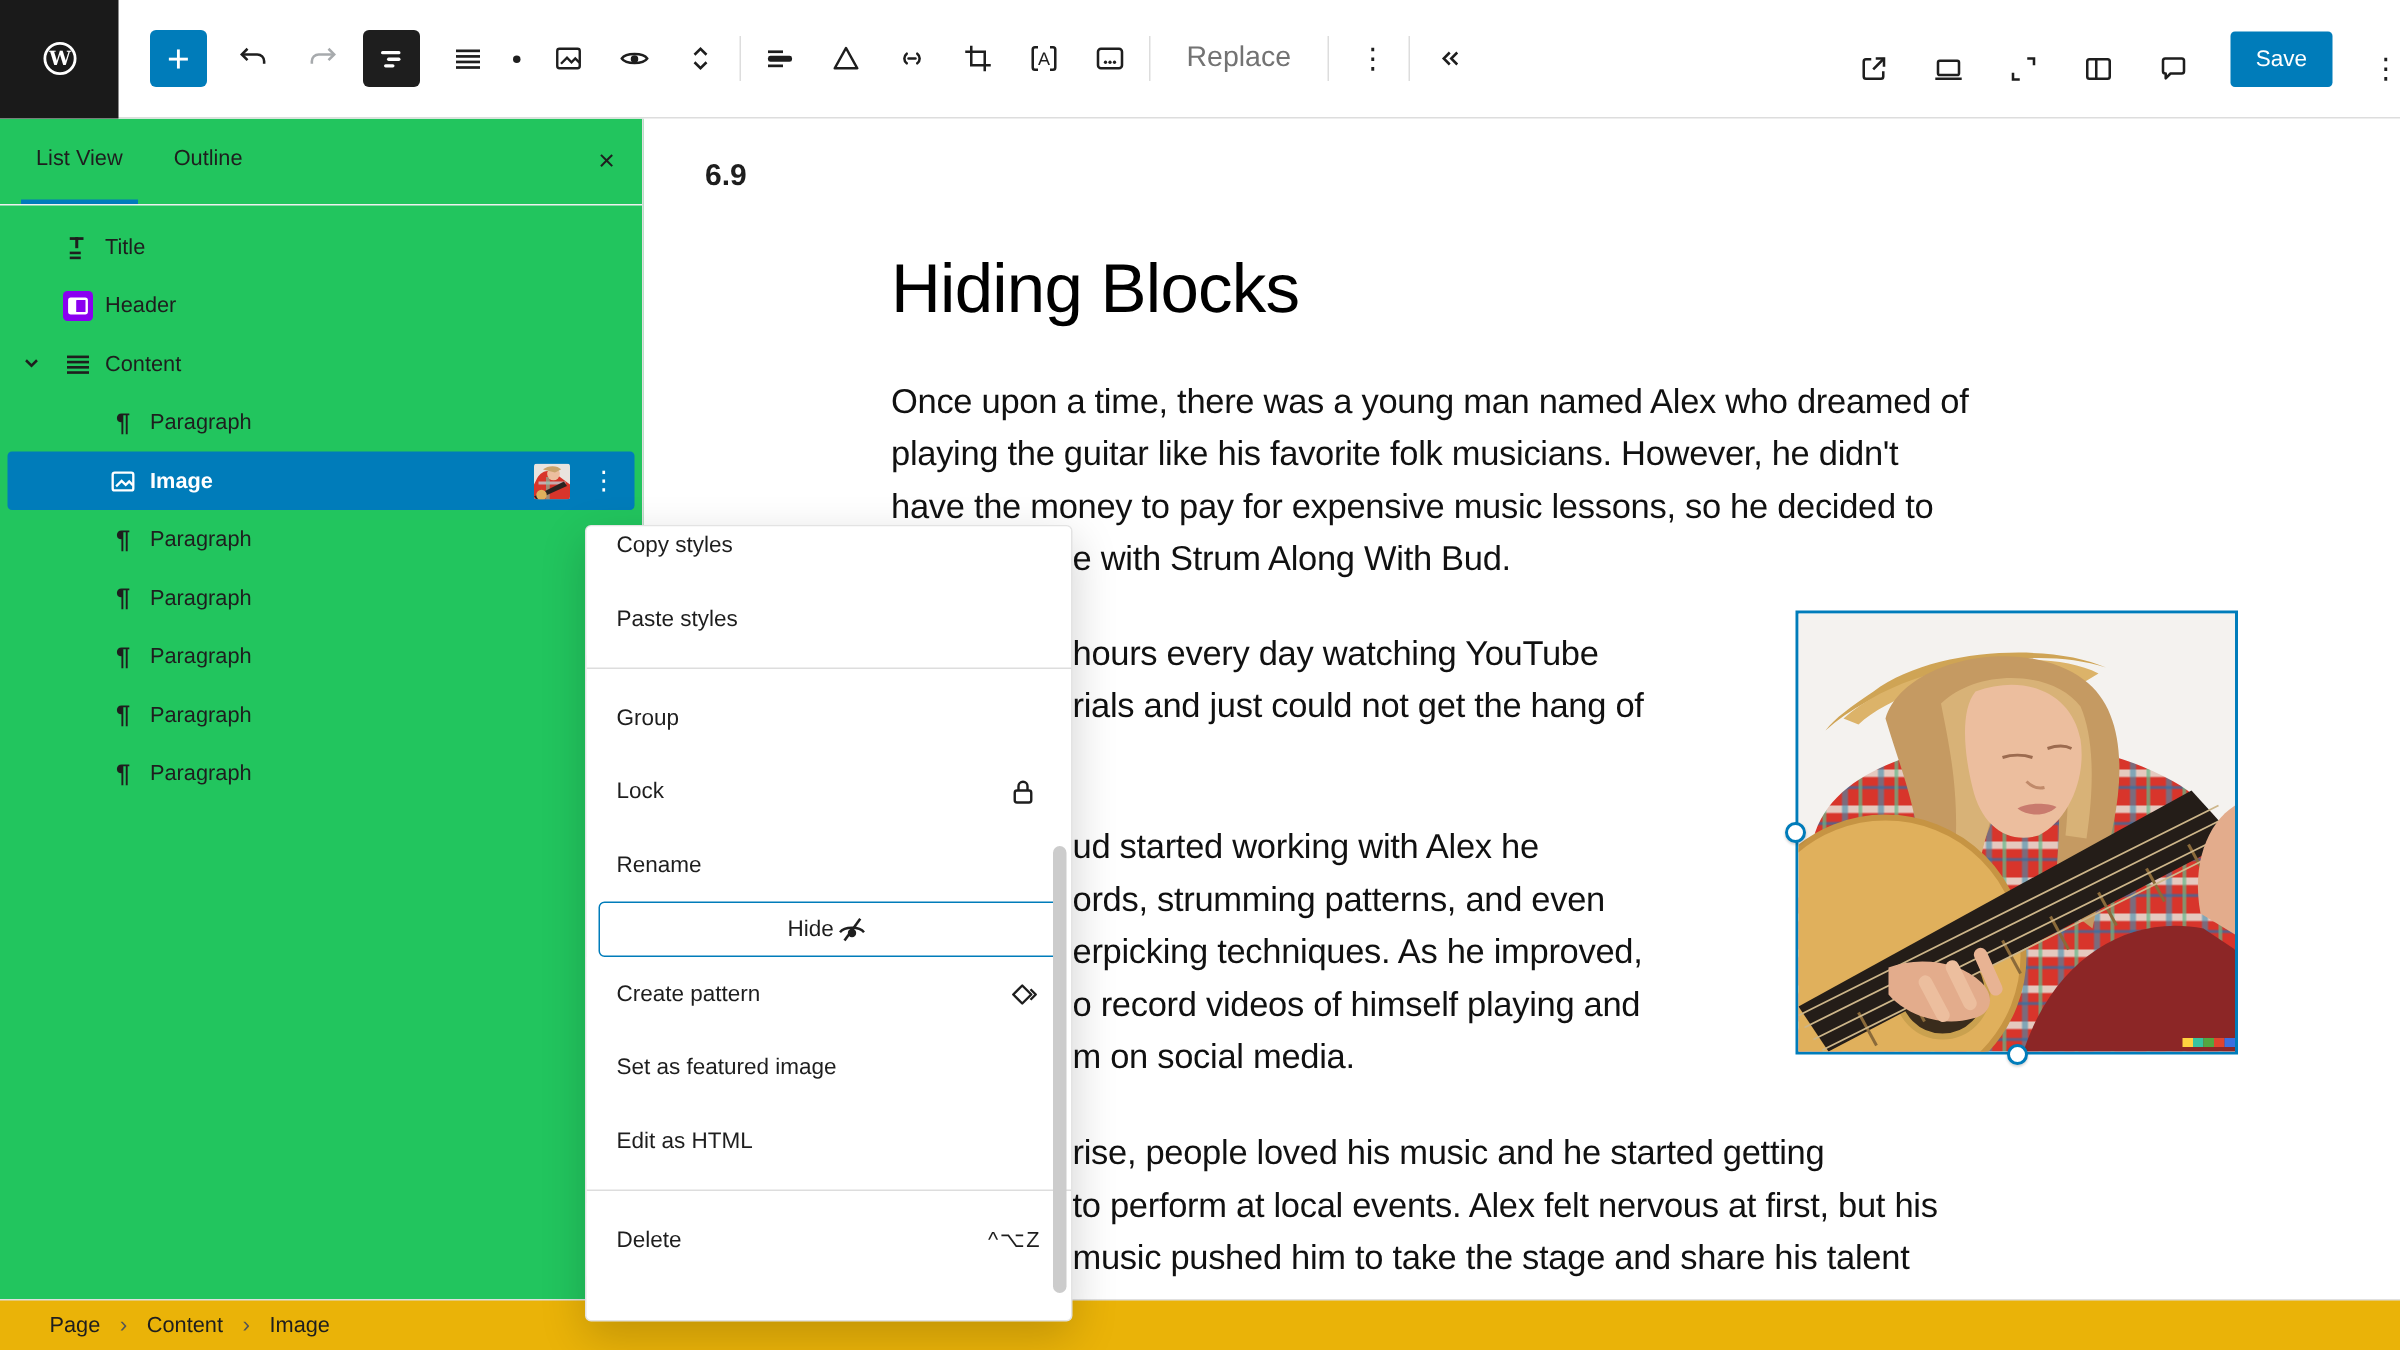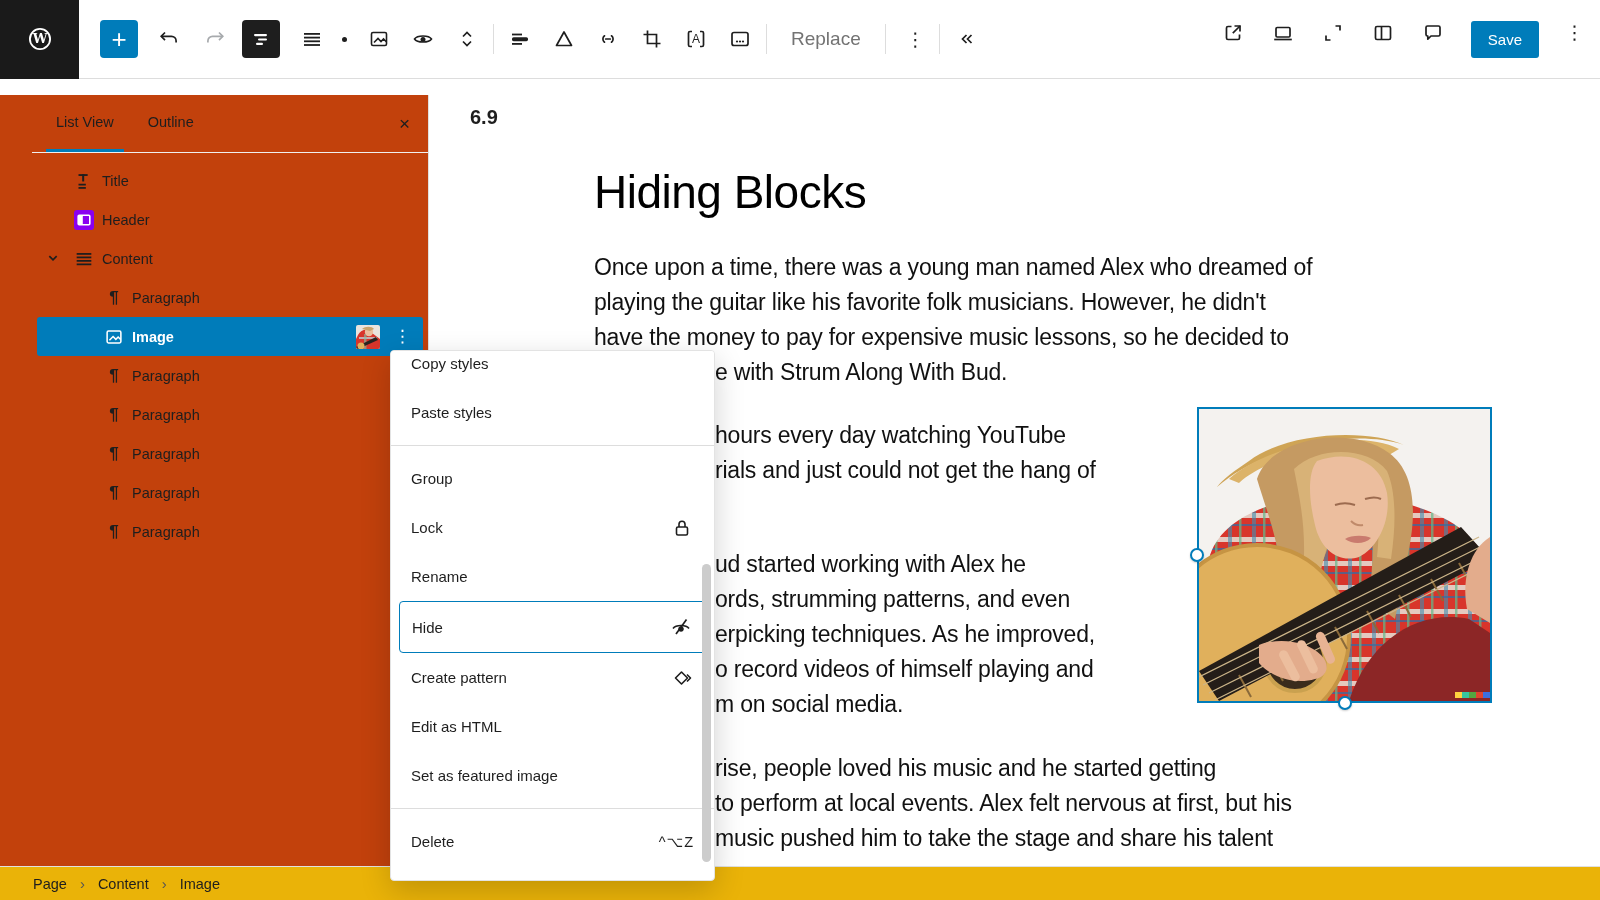--- a/index.html
+++ b/index.html
@@ -14,31 +14,31 @@
   .tb-btn { border:none; background:none; display:flex; align-items:center; justify-content:center;
     cursor:pointer; }
   .inserter { width:38px; height:38px; background:var(--accent); border-radius:4px; margin-left:21px;
     color:#fff; font-size:26px; font-weight:400; line-height:1; }
   .icon24 { width:24px; height:24px; display:block; }
   .tb-icon { margin-left:20px; }
   .lv-active { width:38px; height:38px; background:#1e1e1e; border-radius:4px; margin-left:16px; }
   .tb-sep { width:1px; height:30px; background:#ddd; margin:0 14px; flex:0 0 auto; }
   .tb-dot { width:5px; height:5px; border-radius:50%; background:#1e1e1e; margin-left:18px; }
   .replace-btn { font-size:19px; color:#737373; background:none; border:none; padding:8px 10px; cursor:pointer; }
-  .tb-right { margin-left:auto; display:flex; align-items:flex-start; padding-right:16px; }
+  .tb-right { margin-left:auto; display:flex; align-items:flex-end; }
   .tb-right .tb-icon { margin-left:26px; }
   .save-btn { background:var(--accent); color:#fff; font-size:15px; border:none; border-radius:3px;
     padding:10px 17px; margin-left:26px; cursor:pointer; }
   .ellipsis-v { font-size:19px; letter-spacing:0; color:#1e1e1e; margin-left:26px; background:none; border:none; cursor:pointer; }
 
   :root { --accent:#007cba; }
 
   
-  .sidebar { position:absolute; left:0; top:95px; width:429px; bottom:34px; background:#c2410c;
-    border-right:1px solid #e0e0e0; z-index:5;padding-left:32px; }
+  .sidebar { position:absolute; left:0; top:79px; width:429px; bottom:34px; background:#22c55e;
+    border-right:1px solid #e0e0e0; z-index:5; }
   .sb-head { height:58px; display:flex; align-items:stretch; border-bottom:1px solid #f0f0f0; }
   .sb-tab { display:flex; align-items:center; padding:0 10px; margin-left:14px; font-size:14.5px;
     font-weight:500; border-bottom:3px solid transparent; cursor:pointer; }
   .sb-tab.active { border-bottom-color:var(--accent); }
   .sb-close { margin-left:auto; margin-right:18px; align-self:center; font-size:19px; background:none;
     border:none; cursor:pointer; color:#1e1e1e; }
   .tree { padding-top:8px; }
   .row { height:39px; display:flex; align-items:center; font-size:14.5px; position:relative; cursor:pointer; }
   .row .ric { width:24px; height:24px; flex:0 0 auto; margin-right:6px; display:flex; align-items:center; justify-content:center; }
   .d0 { padding-left:40px; }
@@ -80,21 +80,21 @@
   
   .menu { position:absolute; left:390px; top:350px; width:325px; height:531px; background:#fff;
     border:1px solid #e3e3e3; border-radius:4px; box-shadow:0 10px 30px rgba(0,0,0,.18);
     overflow:hidden; z-index:30; }
   .menu-inner { margin-top:-12px; }
   .mi { height:49px; display:flex; align-items:center; justify-content:space-between;
     padding:0 20px; font-size:15px; cursor:pointer; background:#fff; }
   .mi .micon { width:24px; height:24px; flex:0 0 auto; }
   .mdiv { height:1px; background:#ddd; margin:8px 0; }
   .mi.hide-item { margin:0 8px; padding:0 12px; border:1.5px solid var(--accent); border-radius:4px;
-    height:52px; }
+    height:37px;justify-content:center; }
   .shortcut { font-size:14.5px; color:#1e1e1e; letter-spacing:1px; }
   .mscroll { position:absolute; right:3px; top:213px; width:9px; height:298px; background:#ccc;
     border-radius:5px; }
 </style>
 </head>
 <body>
 
 <div class="topbar">
   <div class="wp-logo">
     <svg class="icon24" width="44" height="44" viewBox="0 0 44 44">
@@ -485,24 +485,24 @@
       </svg>
     </div>
     <div class="mi">
       <span>Create pattern</span>
       <svg class="micon" viewBox="0 0 24 24" fill="none" stroke="#1e1e1e" stroke-width="1.6" stroke-linejoin="round">
         <path d="M10 6 L16 12 L10 18 L4 12 Z" transform="translate(1.5 0)"></path>
         <path d="M14 8.5 L17.5 12 L14 15.5" transform="translate(3 0)"></path>
       </svg>
     </div>
     <div class="mi">
+      <span>Set as featured image</span>
+    </div>
+    <div class="mi">
       <span>Edit as HTML</span>
-    </div>
-    <div class="mi">
-      <span>Set as featured image</span>
     </div>
     <div class="mdiv"></div>
     <div class="mi">
       <span>Delete</span>
       <span class="shortcut">^⌥Z</span>
     </div>
   </div>
   <div class="mscroll"></div>
 </div>
 

